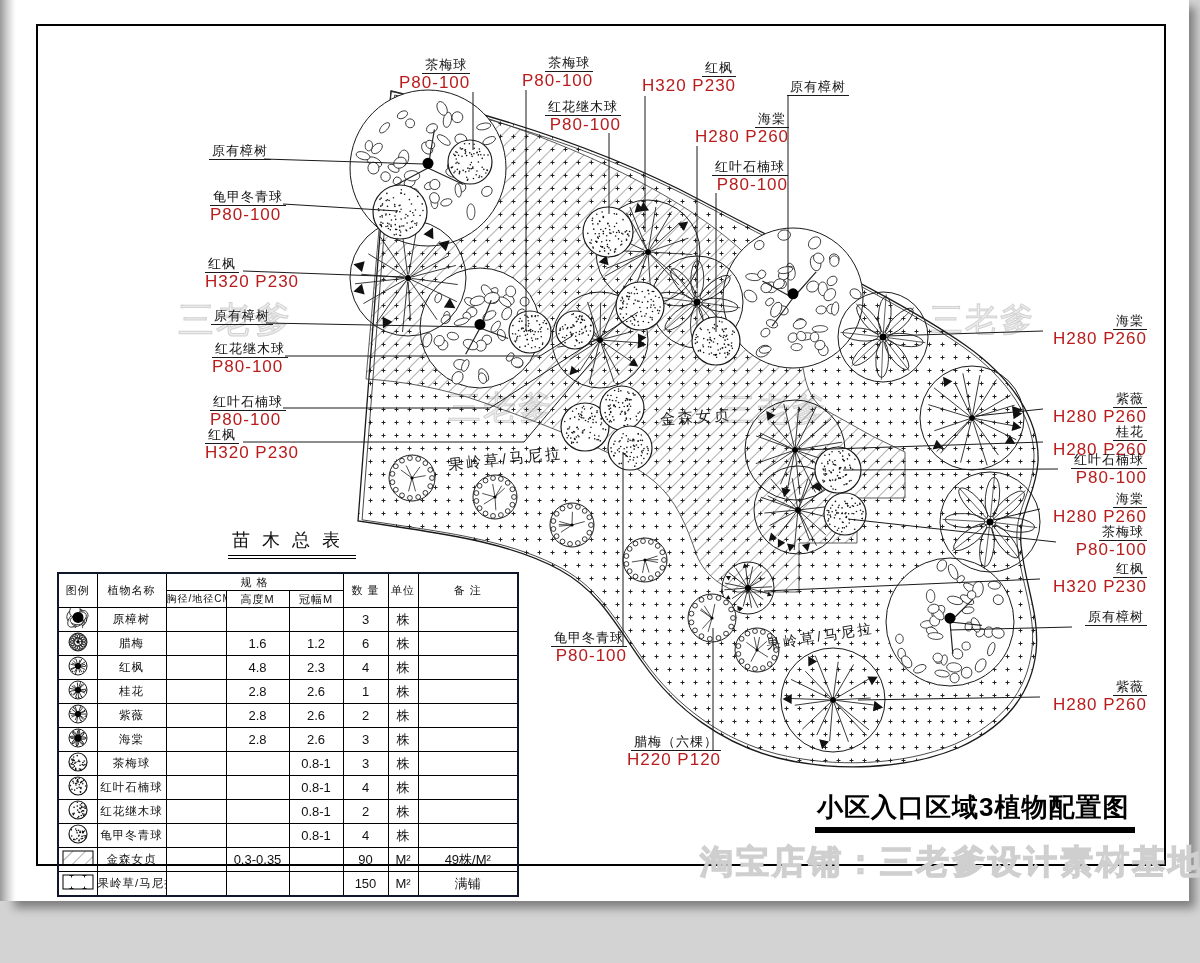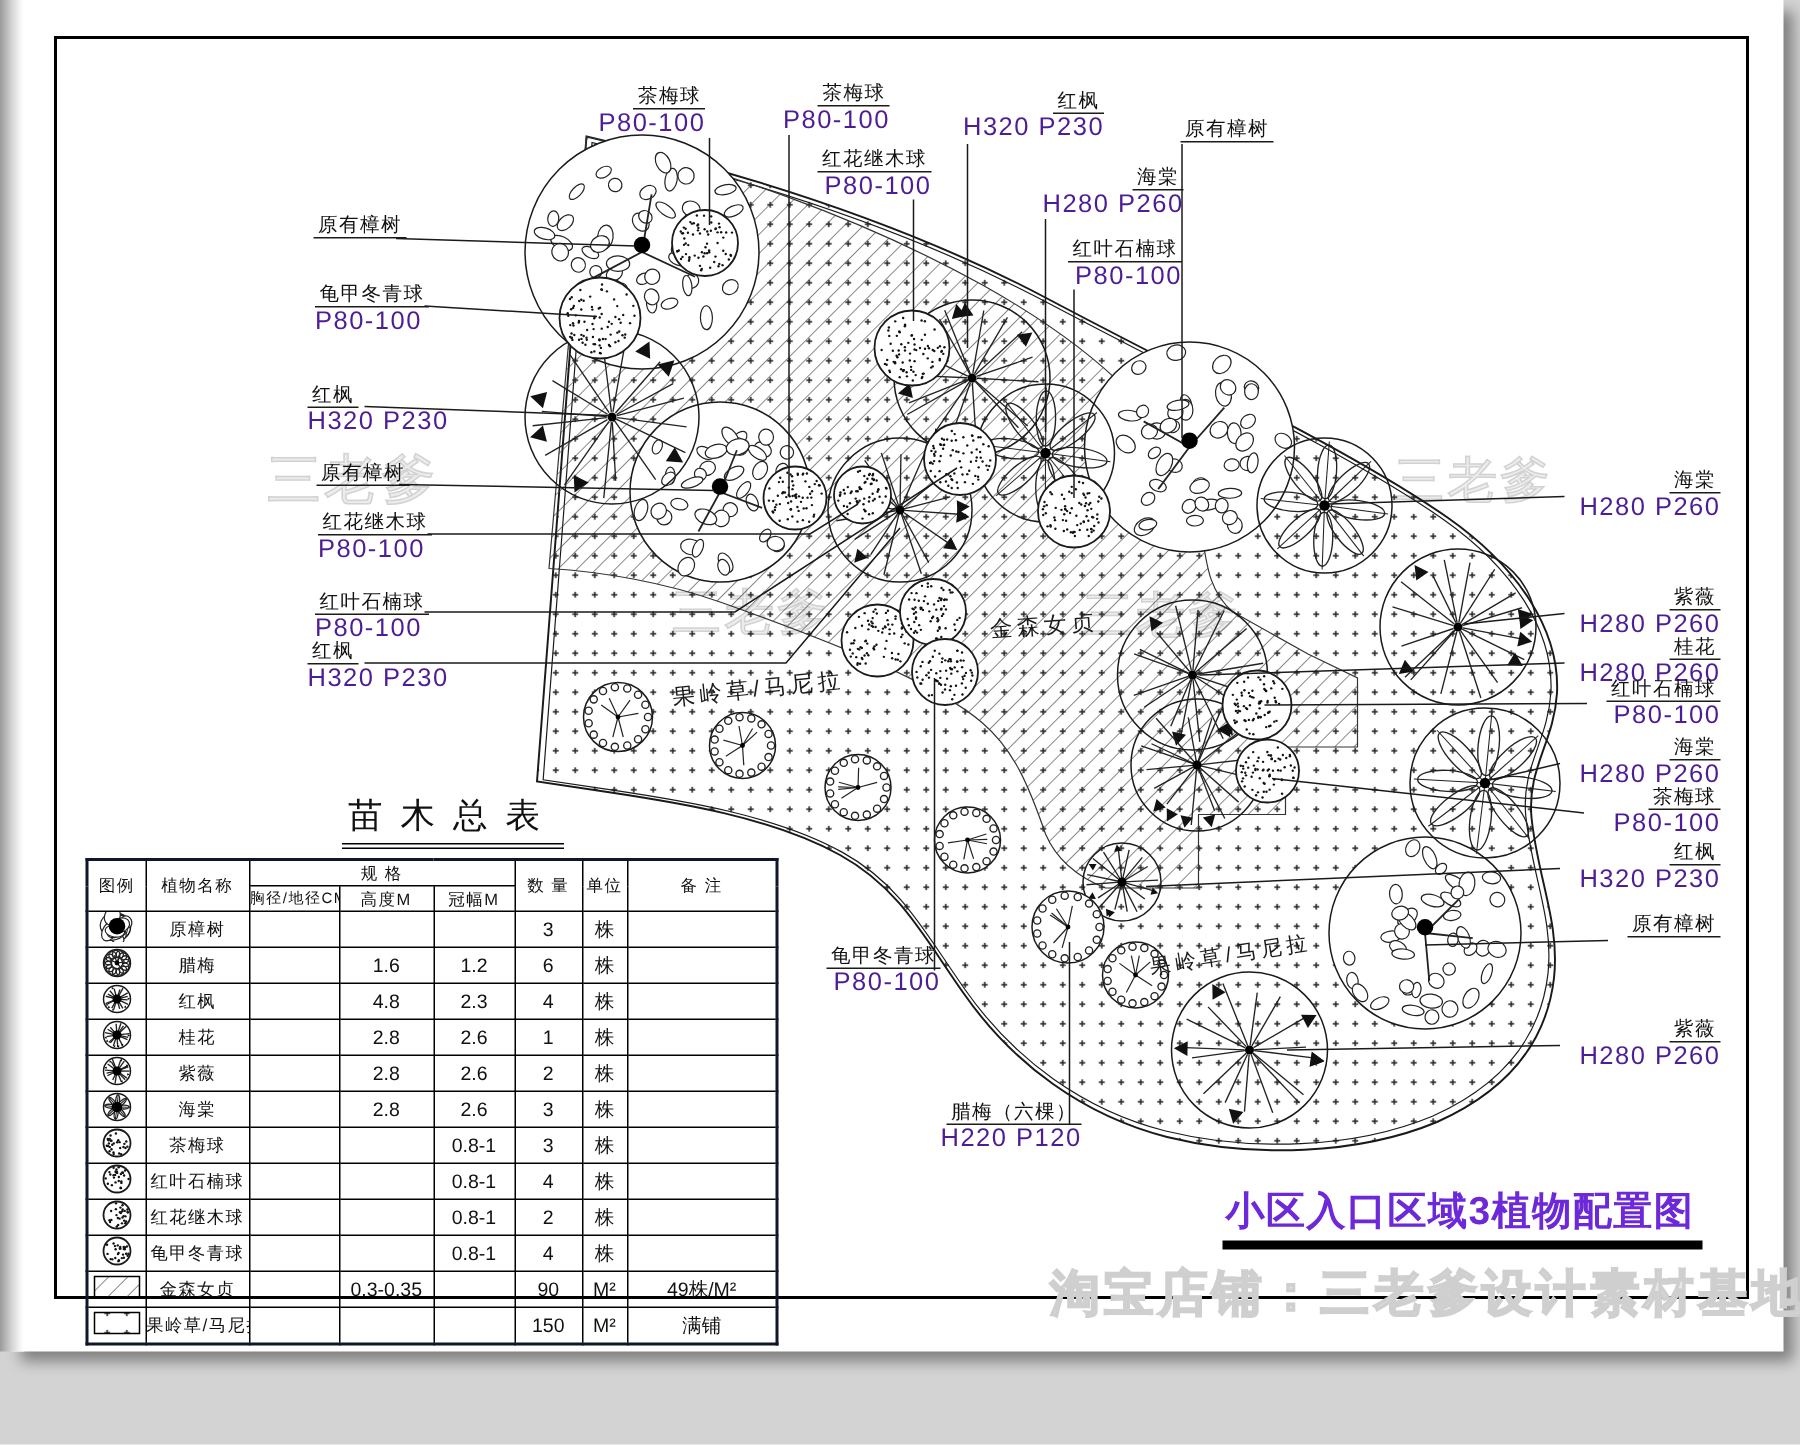--- a/index.html
+++ b/index.html
@@ -28,48 +28,48 @@
     -webkit-text-stroke:1px #d2d2d2;letter-spacing:2px;white-space:nowrap;
   }
   .plabel{
     position:absolute;z-index:6;white-space:nowrap;line-height:1.05;
   }
   .pl-name{
     display:inline-block;font-size:13px;letter-spacing:1px;
     border-bottom:1.2px solid #1a1a1a;padding:0 3px 1px 3px;
   }
   .pl-spec{
-    font-size:17px;letter-spacing:1px;color:#4c1d95;
+    font-size:17px;letter-spacing:1px;color:#b91c1c;
   }
   .alabel{
     position:absolute;z-index:6;font-size:15px;letter-spacing:3px;
     color:#1a1a1a;white-space:nowrap;
   }
   .tbl-title{
     position:absolute;left:228px;top:528px;z-index:6;
-    font-size:23px;letter-spacing:12px;white-space:nowrap;
+    font-size:18px;letter-spacing:12px;white-space:nowrap;
     border-bottom:4px double #000;padding:0 4px 3px 4px;
   }
   table.sched{
     position:absolute;left:57px;top:572px;z-index:6;
     border-collapse:collapse;table-layout:fixed;width:460px;
     font-size:12px;
   }
   table.sched td,table.sched th{
     border:1px solid #000;padding:0;text-align:center;vertical-align:middle;
     font-weight:normal;overflow:hidden;white-space:nowrap;
   }
   table.sched{border:2px solid #0f172a;}
   table.sched thead th{height:16px;font-size:11px;letter-spacing:1px;}
   table.sched tbody td{height:20px;font-size:13px;}
   table.sched tbody td.nm{font-size:11.5px;letter-spacing:1px;}
   .main-title{
     position:absolute;left:815px;top:790px;z-index:6;
     font-size:26px;font-weight:bold;letter-spacing:1px;white-space:nowrap;
-    border-bottom:6px solid #000;padding:0 6px 2px 2px;color:#6d28d9;
+    border-bottom:6px solid #000;padding:0 6px 2px 2px;color:#000000;
   }
   .wm-bottom{
     position:absolute;z-index:7;font-weight:bold;color:#e8e8e8;
     -webkit-text-stroke:1.3px #cfcfcf;letter-spacing:3px;white-space:nowrap;
   }
 </style>
 </head>
 <body>
 
 <div class="sheet"></div>

